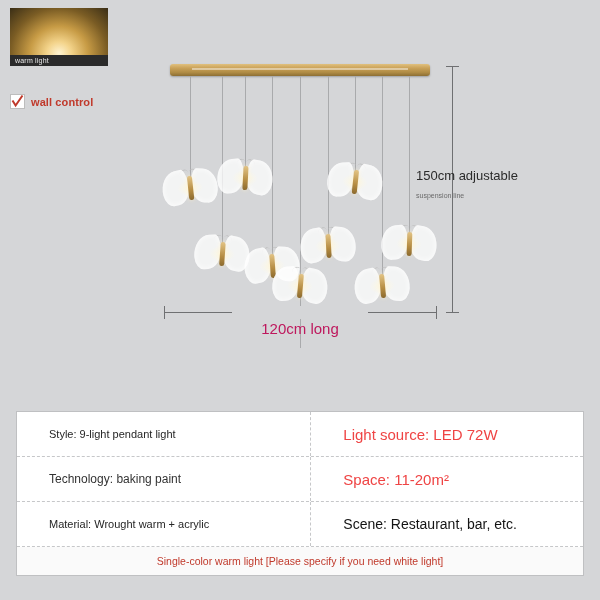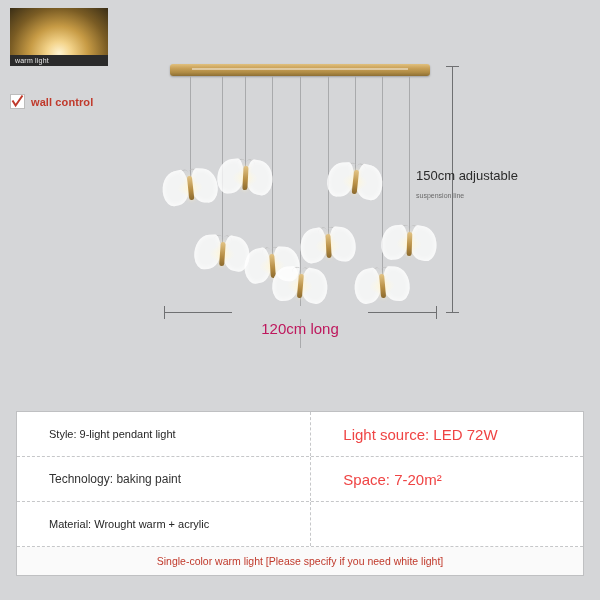--- a/index.html
+++ b/index.html
@@ -380,24 +380,27 @@
     <div class="spec-cell right">
       <span class="t-xl">Light source: LED 72W</span>
     </div>
   </div>
 
   <div class="spec-row">
     <div class="spec-cell left">
       <span class="t-sm">Technology: baking paint</span>
     </div>
     <div class="spec-cell right">
-      <span class="t-xl">Space: 7-20m²</span>
+      <span class="t-xl">Space: 11-20m²</span>
     </div>
   </div>
 
   <div class="spec-row">
     <div class="spec-cell left">
       <span class="t-md">Material: Wrought warm + acrylic</span>
     </div>
+    <div class="spec-cell right">
+      <span class="t-lg">Scene: Restaurant, bar, etc.</span>
+    </div>
   </div>
 
   <div class="footer-note">Single-color warm light [Please specify if you need white light]</div>
 </div>
 
 </body></html>

